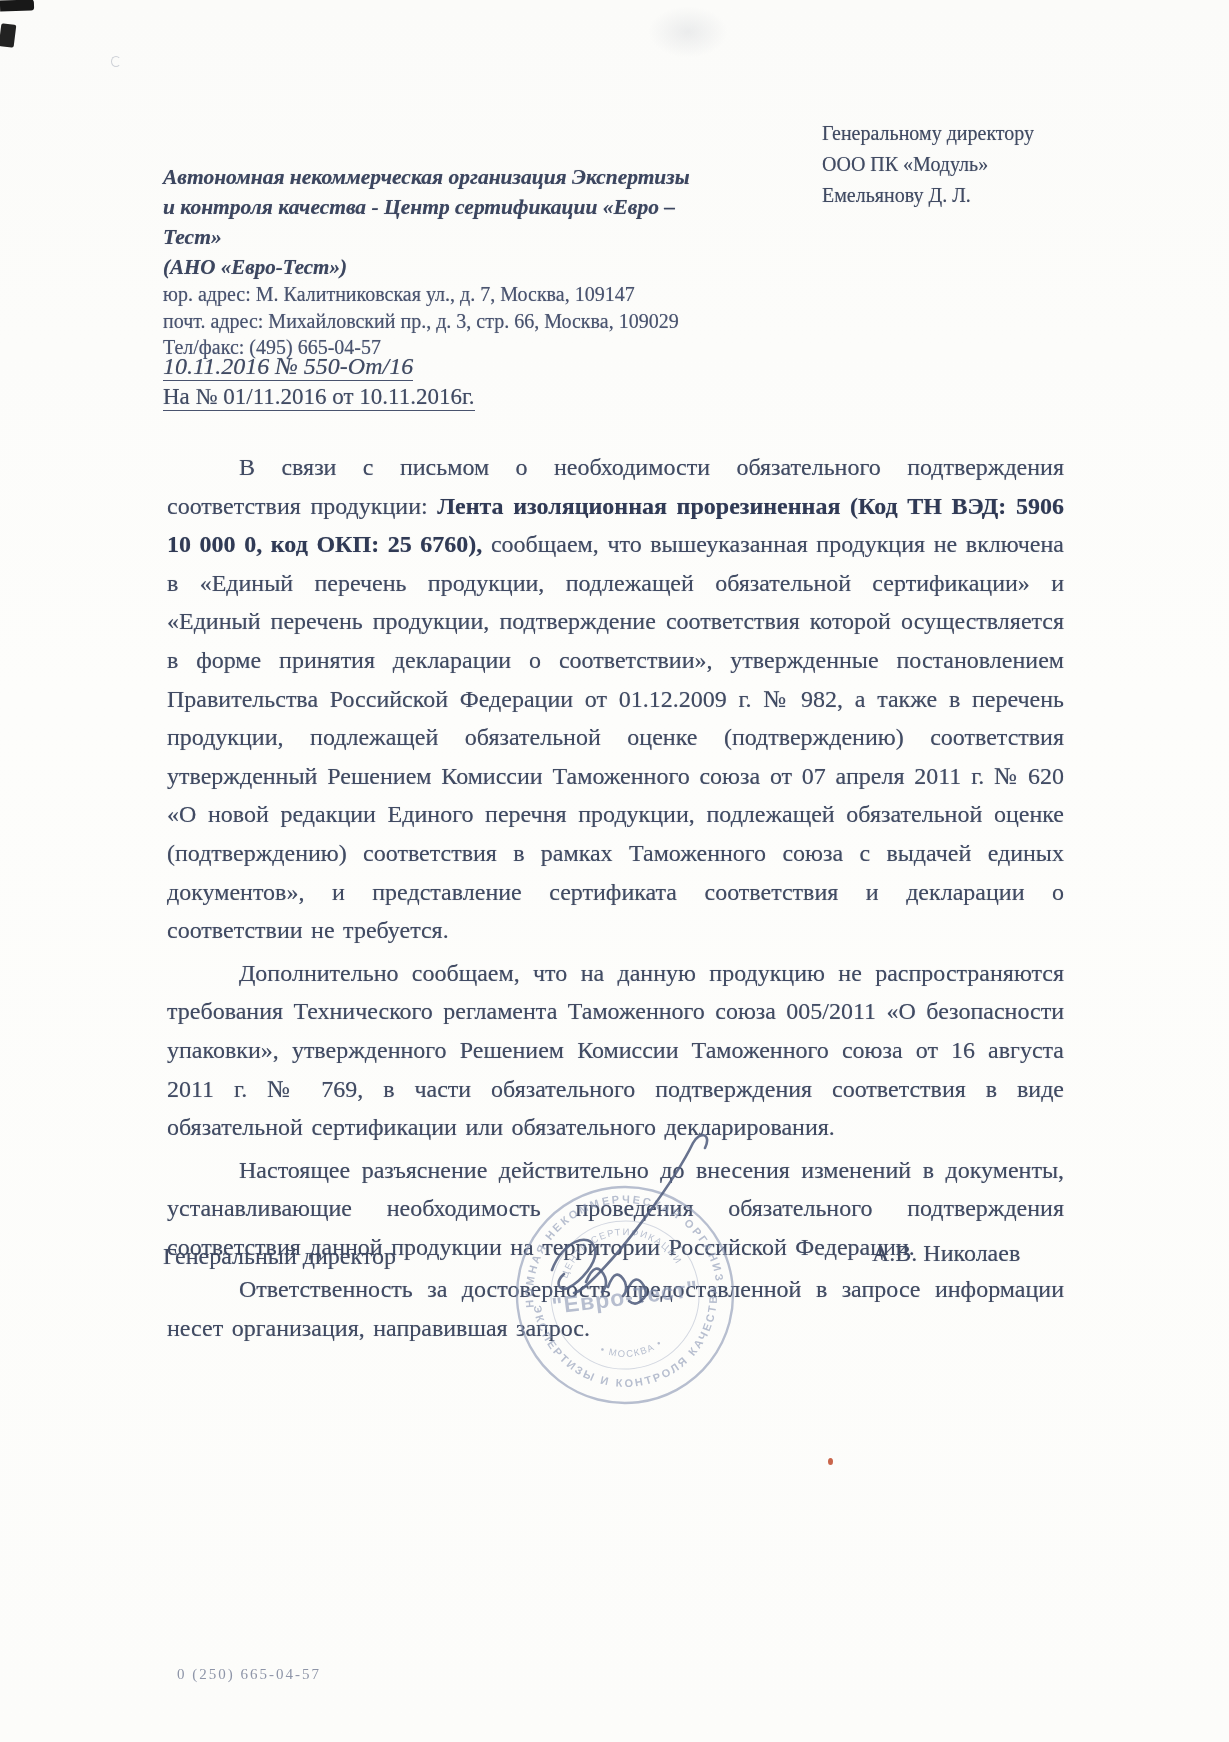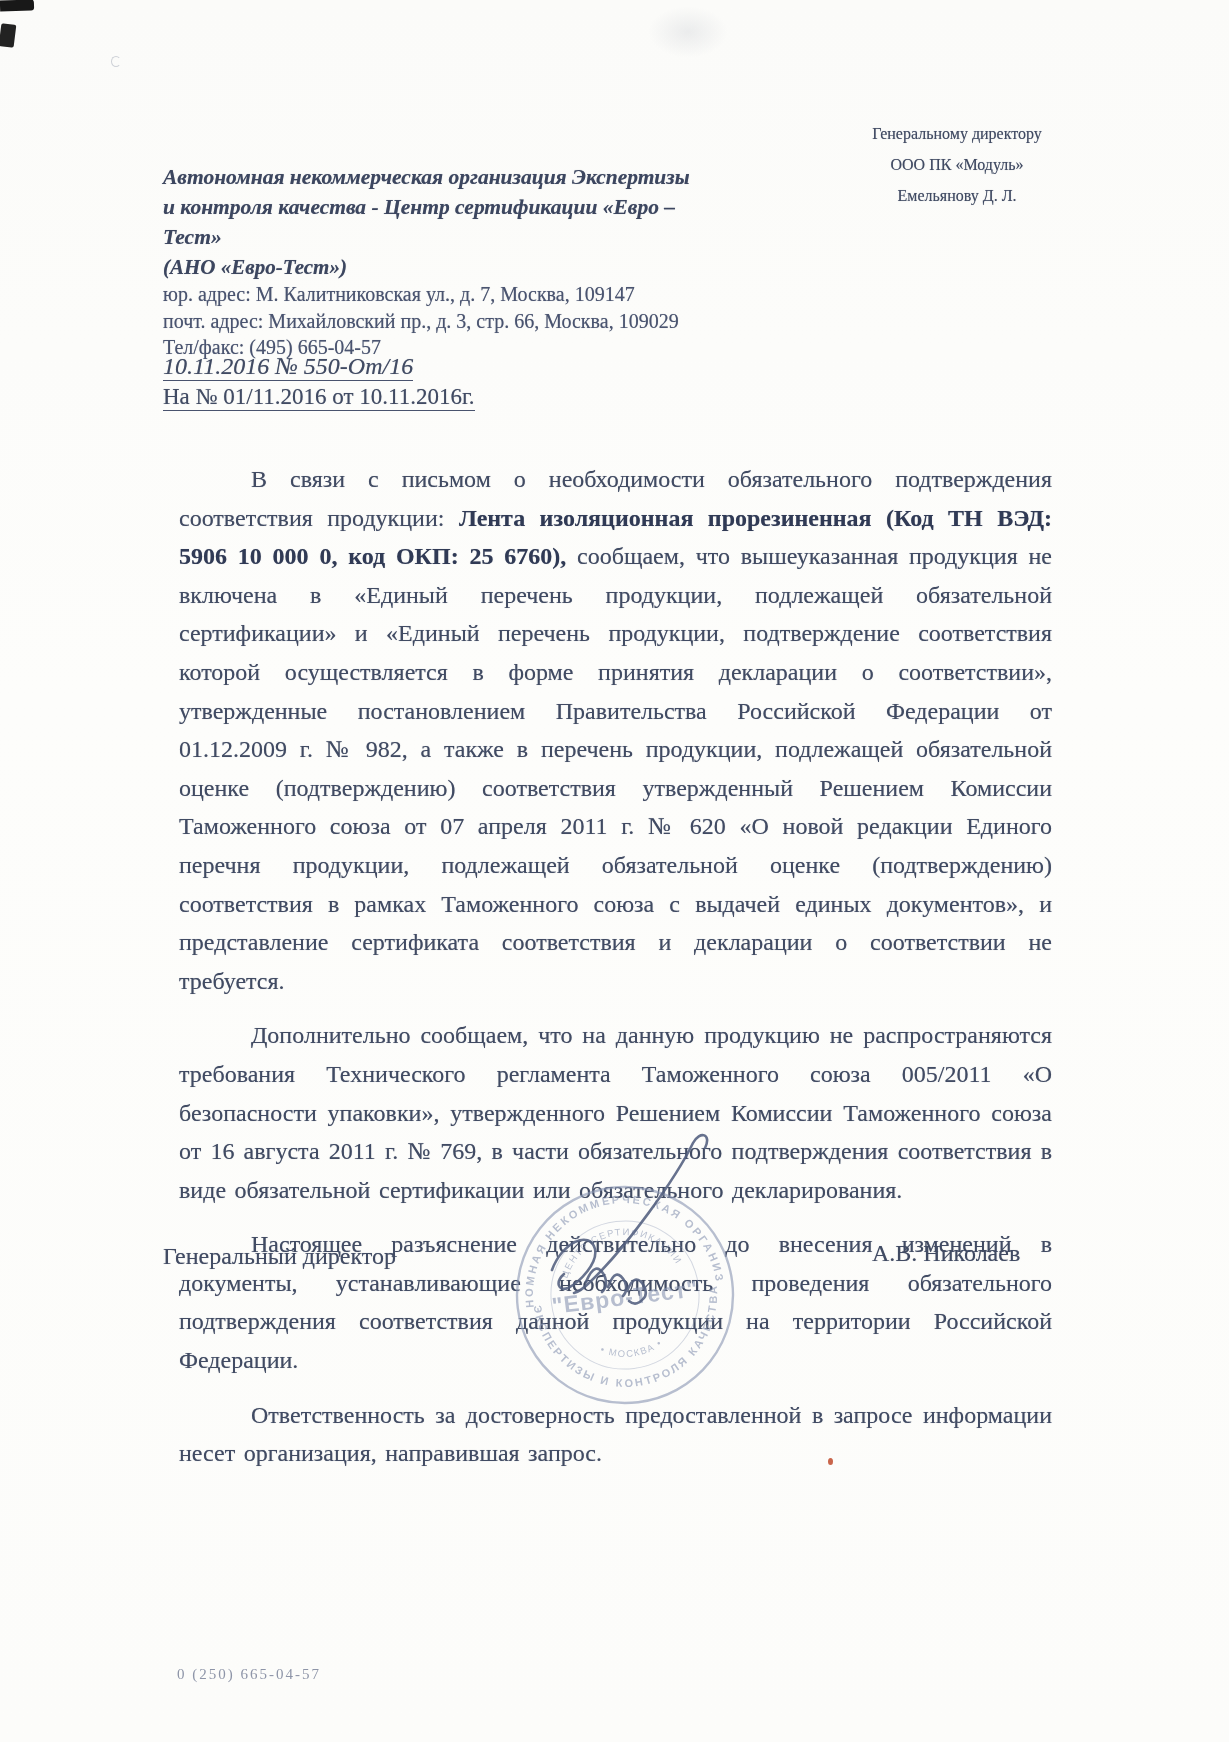--- a/index.html
+++ b/index.html
@@ -20,31 +20,31 @@
   .a-top2{position:absolute;left:0;top:24px;width:15px;height:23px;background:#222;border-radius:2px;transform:rotate(7deg);}
   .a-mark{position:absolute;left:111px;top:56px;width:8px;height:9px;border:1.6px solid #aab0bc;border-right-color:transparent;border-radius:50%;opacity:.55;}
   .a-smudge{position:absolute;left:648px;top:6px;width:80px;height:52px;background:radial-gradient(ellipse at center,rgba(150,156,170,.16),rgba(150,156,170,0) 70%);}
   .a-speck{position:absolute;left:828px;top:1458px;width:5px;height:7px;background:#c04a2c;border-radius:50%;opacity:.85;}
 
   
   .sender{position:absolute;left:163px;top:118px;width:540px;margin-top:44px;}
   .org-name{font-weight:bold;font-style:italic;font-size:21.5px;line-height:30px;color:#3c465f;}
   .org-short{font-weight:bold;font-style:italic;font-size:21px;line-height:28px;margin-top:1px;color:#3c465f;}
   .addr{font-size:20px;line-height:26.5px;color:#4a5470;}
-  .recipient{position:absolute;left:822px;top:118px;width:270px;text-align:center;font-size:16px;line-height:31px;color:#414b63;}
+  .recipient{position:absolute;left:822px;top:118px;width:270px;font-size:20px;line-height:31px;color:#414b63;}
 
   
   .refs{position:absolute;left:163px;top:350px;}
   .ref-out{font-size:24px;line-height:32px;font-style:italic;}
   .ref-in{font-size:23px;line-height:29px;}
   .u{border-bottom:1.6px solid #49536e;padding-bottom:1px;}
 
   
   .body-text{position:absolute;left:163px;top:444px;width:905px;text-align:justify;font-size:24px;line-height:38.6px;word-spacing:2.5px;}
-  .body-text p{margin:16px;text-indent:72px;}
+  .body-text p{margin:4px;text-indent:72px;}
   .b{font-weight:bold;color:#303a55;}
 
   
   .sig-title{position:absolute;left:163px;top:1243px;font-size:24px;}
   .sig-name{position:absolute;left:872px;top:1240px;font-size:24px;}
 
   
   .stamp{position:absolute;left:475px;top:1145px;opacity:.62;}
   .stamp-ring{fill:none;stroke:#8d99b5;}
   .stamp text{fill:#8d99b5;font-family:"Liberation Sans","DejaVu Sans",sans-serif;}

